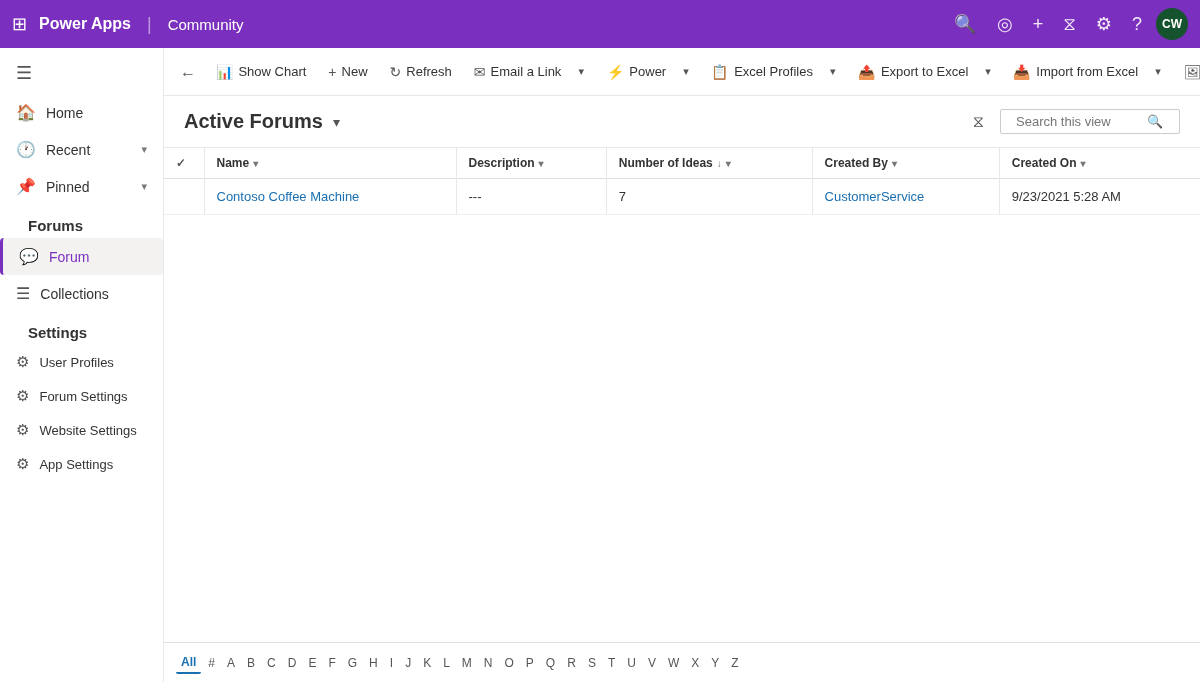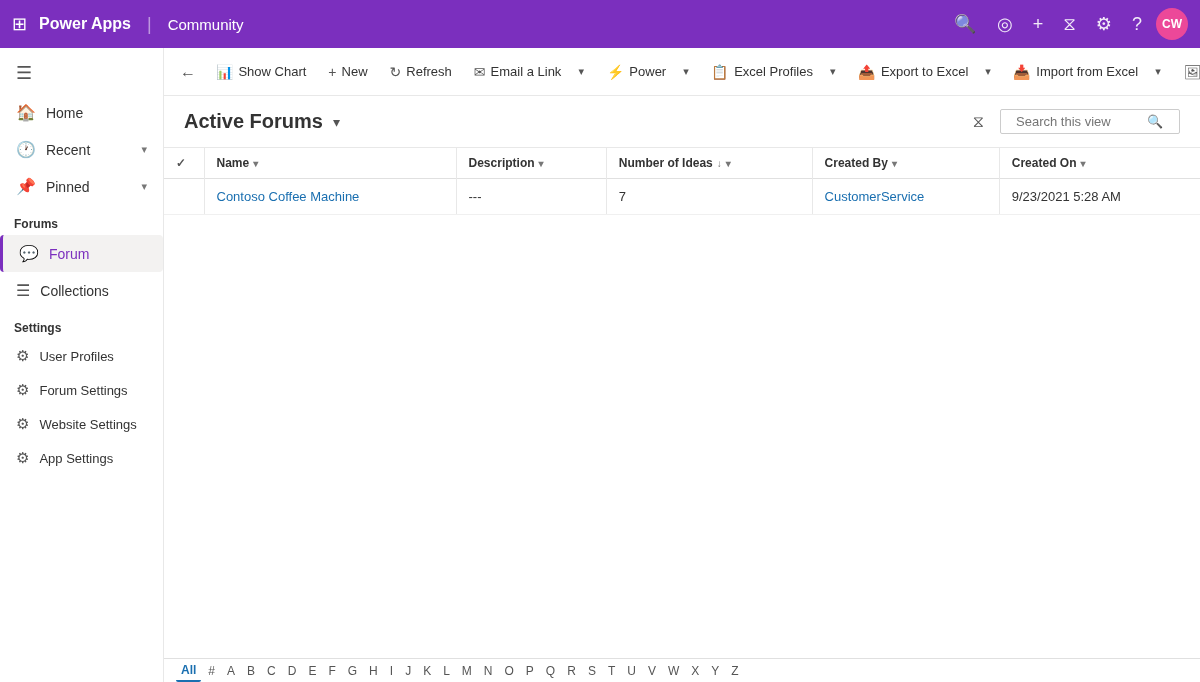--- a/index.html
+++ b/index.html
@@ -16,21 +16,21 @@
       flex-shrink: 0;
     }
     .top-nav-grid-icon { color: white; font-size: 18px; cursor: pointer; margin-right: 4px; }
     .top-nav-title { color: white; font-size: 16px; font-weight: 700; margin-right: 8px; }
     .top-nav-divider { color: rgba(255,255,255,0.5); font-size: 18px; margin-right: 8px; }
     .top-nav-app-name { color: white; font-size: 15px; }
     .top-nav-spacer { flex: 1; }
     .top-nav-icon { color: white; font-size: 18px; cursor: pointer; margin: 0 6px; opacity: 0.9; }
     .top-nav-avatar {
       width: 32px; height: 32px; border-radius: 50%;
-      background: #ec4899;
+      background: #14532d;
       color: white; font-size: 12px; font-weight: 600;
       display: flex; align-items: center; justify-content: center;
       cursor: pointer;
     }
 
     
     .main-layout {
       display: flex;
       flex: 1;
       overflow: hidden;
@@ -59,22 +59,22 @@
       cursor: pointer;
       color: #333;
       font-size: 14px;
       border-radius: 4px;
     }
     .sidebar-nav-item.has-chevron { justify-content: space-between; }
     .sidebar-nav-item .left { display: flex; align-items: center; gap: 10px; }
     .sidebar-nav-icon { font-size: 16px; color: #555; }
     .sidebar-chevron { font-size: 11px; color: #777; }
     .sidebar-section-label {
-      padding: 12px 16px 4px 14px;
-      font-size: 12px;
+      padding: 12px 16px 4px 28px;
+      font-size: 15px;
       font-weight: 600;
       color: #333;
       text-transform: none;
     }
     .sidebar-item-active {
       background: #f3f2f1;
       border-left: 3px solid #7B2FBE;
       color: #7B2FBE;
     }
     .sidebar-item-active .sidebar-nav-icon { color: #7B2FBE; }
@@ -199,21 +199,21 @@
       border-right: 1px solid #e8e8e8;
       vertical-align: middle;
     }
     .data-table td:last-child { border-right: none; }
     .check-col { width: 40px; text-align: center; }
     .link-cell { color: #1a6fb0; cursor: pointer; text-decoration: none; }
     .number-cell { color: #333; }
 
     
     .alpha-nav {
-      height: 24px;
+      height: 40px;
       border-top: 1px solid #e0e0e0;
       display: flex;
       align-items: center;
       padding: 0 12px;
       gap: 2px;
       background: #fff;
       flex-shrink: 0;
     }
     .alpha-btn {
       padding: 3px 5px;

